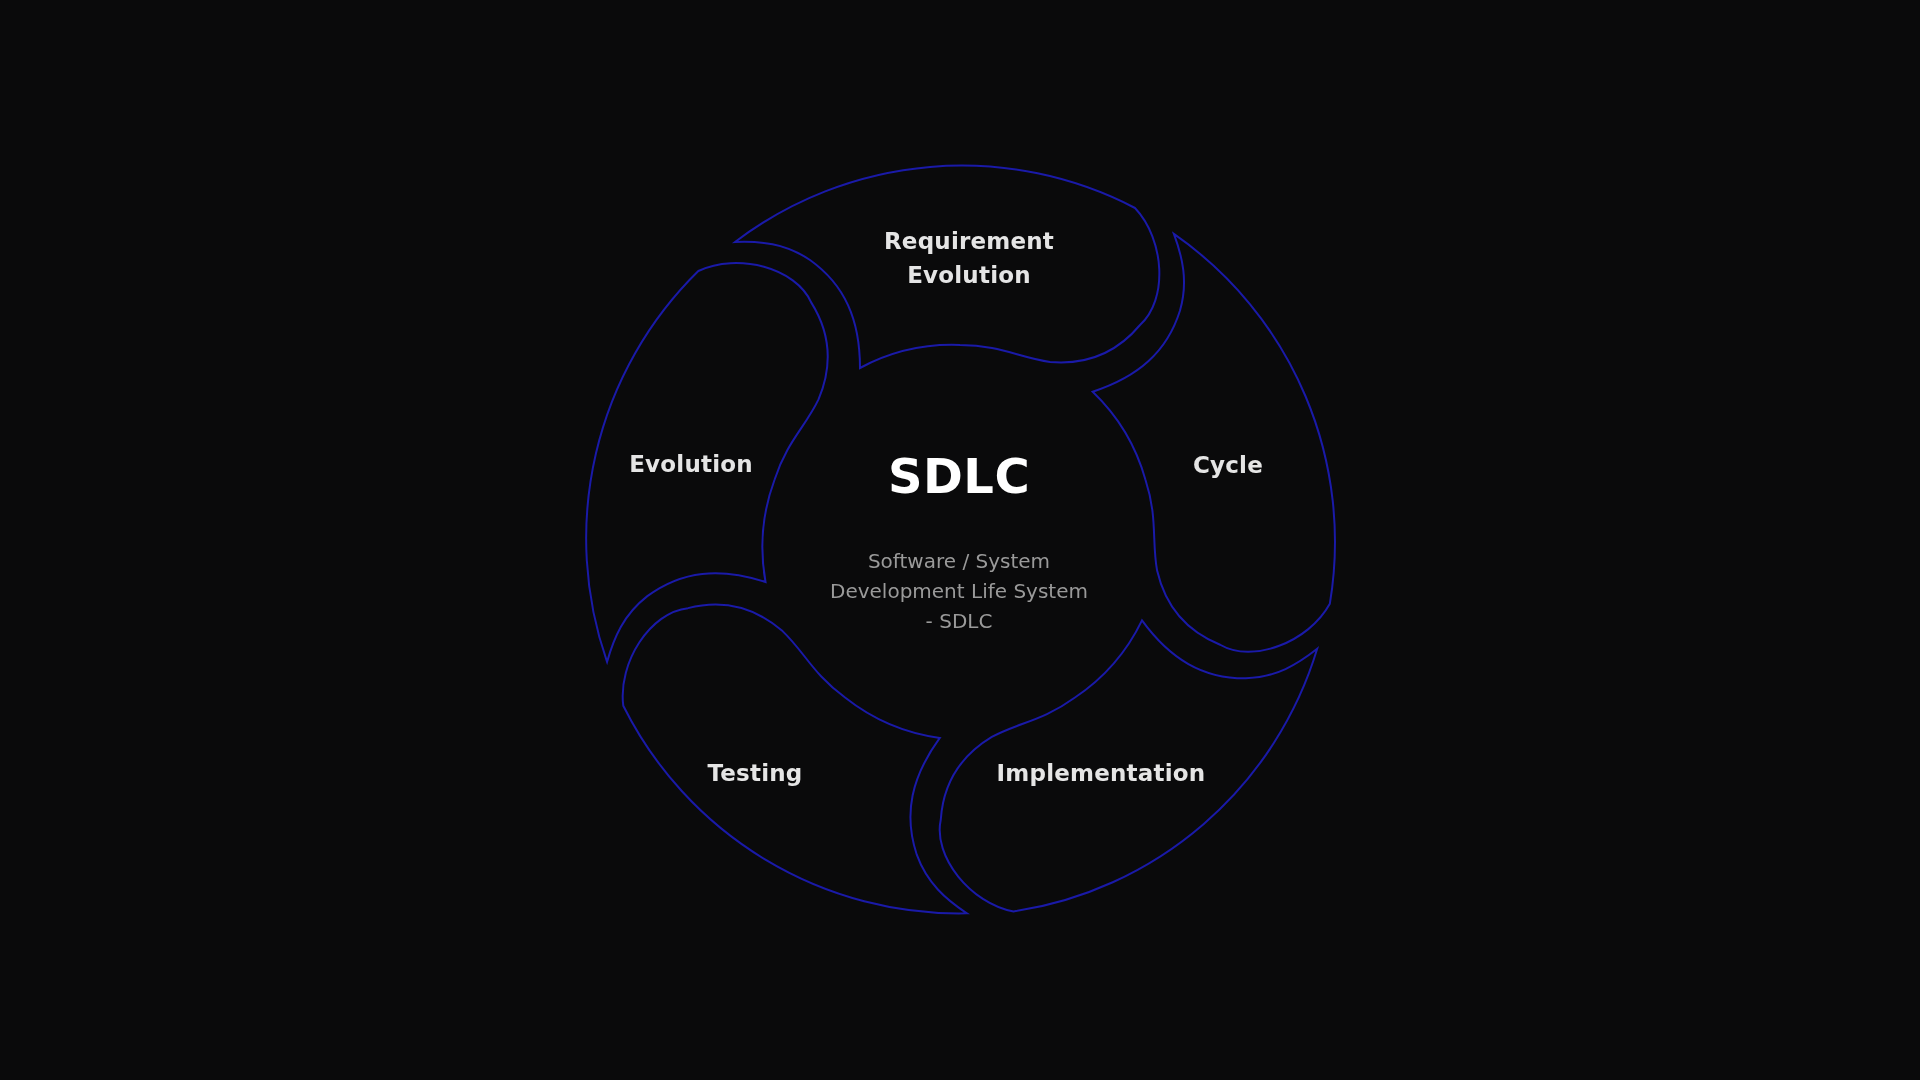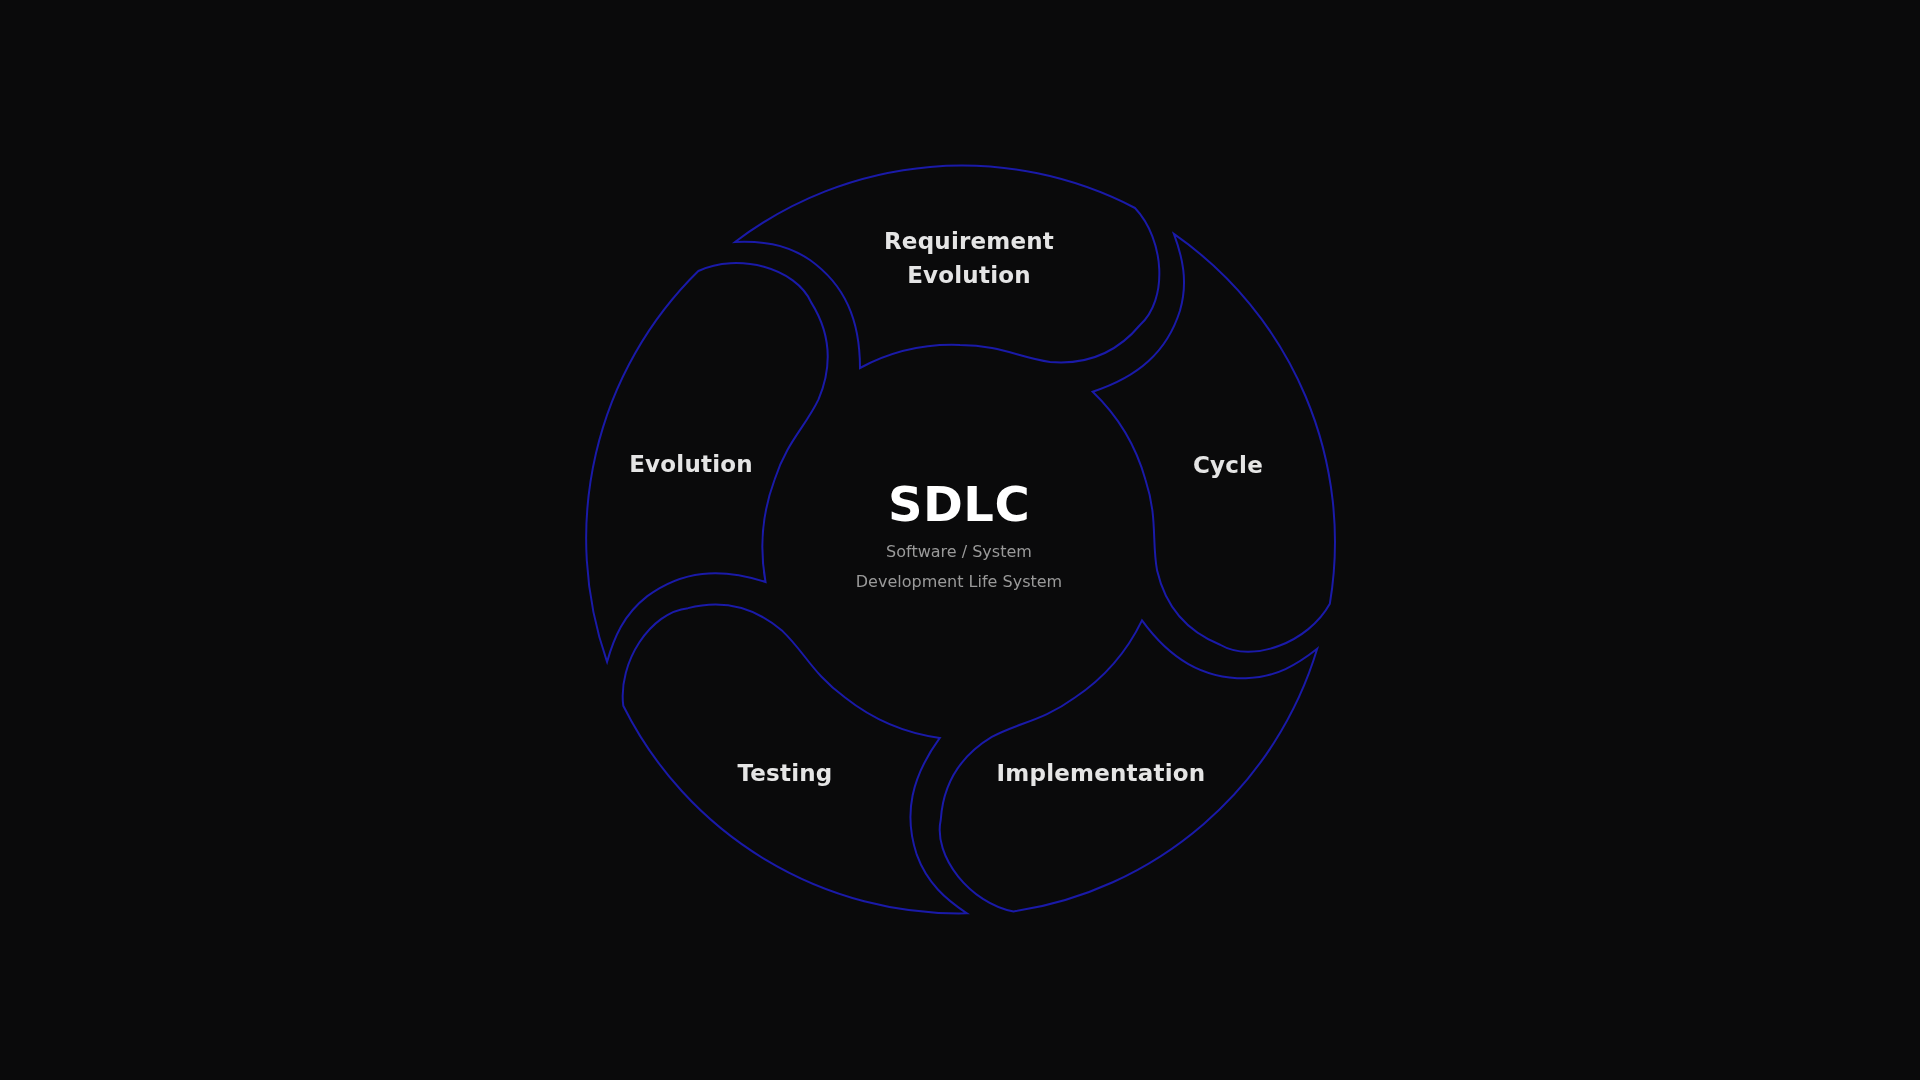--- a/index.html
+++ b/index.html
@@ -1,21 +1,21 @@
 <!DOCTYPE html>
 <html><head>
 <meta charset="utf-8">
 <style>
   html, body { margin:0; padding:0; background:#0a0a0b; }
   body { width:1920px; height:1080px; position:relative; overflow:hidden; font-family:"DejaVu Sans", sans-serif; }
   svg.cycle { position:absolute; left:0; top:0; width:1920px; height:1080px; }
   .seg { fill:#0a0a0b; stroke:#1a1aa8; stroke-width:2; }
   .label { position:absolute; color:#e5e5e5; font-weight:bold; font-size:23px; text-align:center; line-height:34px; transform:translate(-50%,-50%); white-space:nowrap; letter-spacing:0.2px; }
-  .center-title { position:absolute; left:959px; top:504px; transform:translate(-50%,-50%); color:#ffffff; font-weight:bold; font-size:48px; letter-spacing:0.5px; }
-  .center-sub { position:absolute; left:959px; top:567px; transform:translate(-50%,-50%); color:#9a9a9a; font-size:16px; line-height:30px; text-align:center; width:320px; }
+  .center-title { position:absolute; left:959px; top:476px; transform:translate(-50%,-50%); color:#ffffff; font-weight:bold; font-size:48px; letter-spacing:0.5px; }
+  .center-sub { position:absolute; left:959px; top:591px; transform:translate(-50%,-50%); color:#9a9a9a; font-size:20px; line-height:30px; text-align:center; width:320px; }
   .center-sub div { white-space:nowrap; }
 </style>
 </head>
 <body>
 
 <svg class="cycle" viewBox="0 0 1920 1080" xmlns="http://www.w3.org/2000/svg">
   <defs>
 
     <path id="segment-shape" d="M 735 242
          A 375 375 0 0 1 1135 208
@@ -47,24 +47,25 @@
 <div class="label" style="left:969px; top:258px;">
   <div>Requirement</div>
   <div>Evolution</div>
 </div>
 <div class="label" style="left:1228px; top:465px;">
   <div>Cycle</div>
 </div>
 <div class="label" style="left:1101px; top:773px;">
   <div>Implementation</div>
 </div>
-<div class="label" style="left:785px; top:773px;">
+<div class="label" style="left:755px; top:773px;">
   <div>Testing</div>
 </div>
 <div class="label" style="left:691px; top:464px;">
   <div>Evolution</div>
 </div>
 
 <div class="center-title">SDLC</div>
 <div class="center-sub">
   <div>Software / System</div>
   <div>Development Life System</div>
+  <div>- SDLC</div>
 </div>
 
 </body></html>

